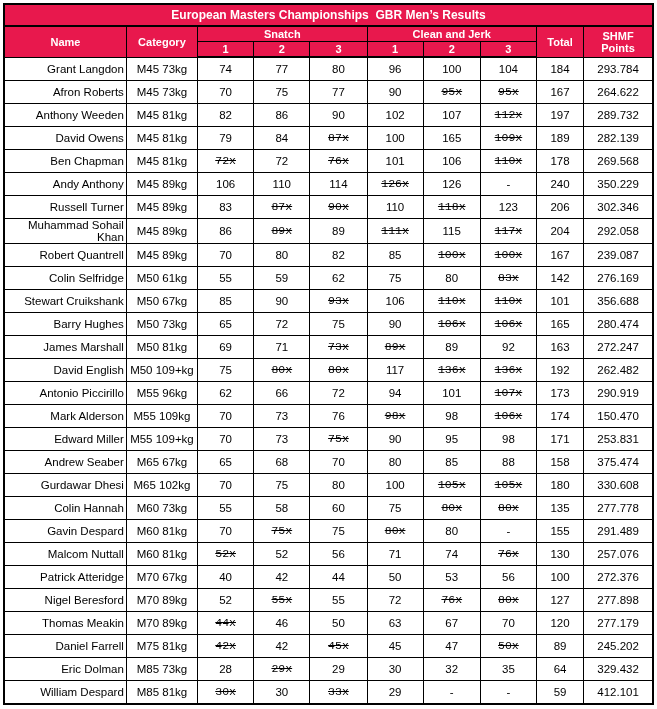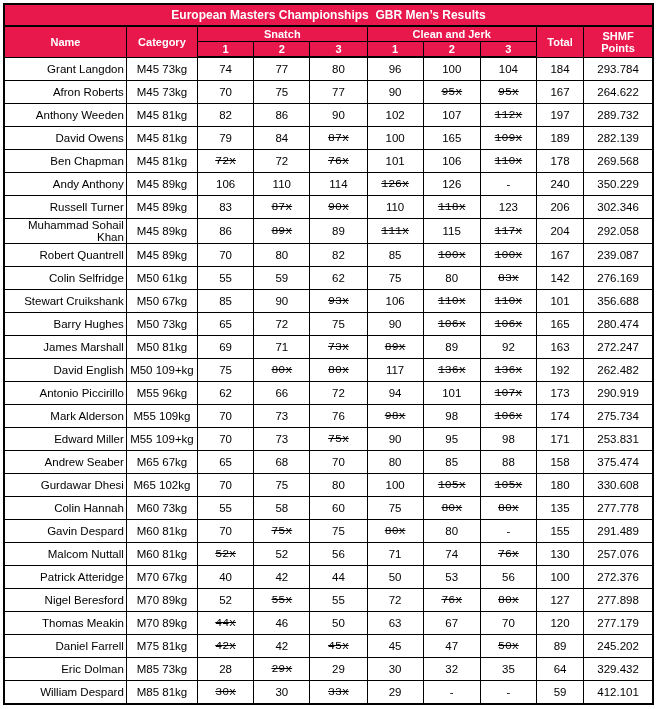--- a/index.html
+++ b/index.html
@@ -286,21 +286,21 @@
         <tr>
           <td class="name-cell">Mark Alderson</td>
           <td class="">M55 109kg</td>
           <td class="">70</td>
           <td class="">73</td>
           <td class="">76</td>
           <td class="failed">98x</td>
           <td class="">98</td>
           <td class="failed">106x</td>
           <td class="">174</td>
-          <td class="">275.734</td>
+          <td class="">150.470</td>
         </tr>
         <tr>
           <td class="name-cell">Edward Miller</td>
           <td class="">M55 109+kg</td>
           <td class="">70</td>
           <td class="">73</td>
           <td class="failed">75x</td>
           <td class="">90</td>
           <td class="">95</td>
           <td class="">98</td>

